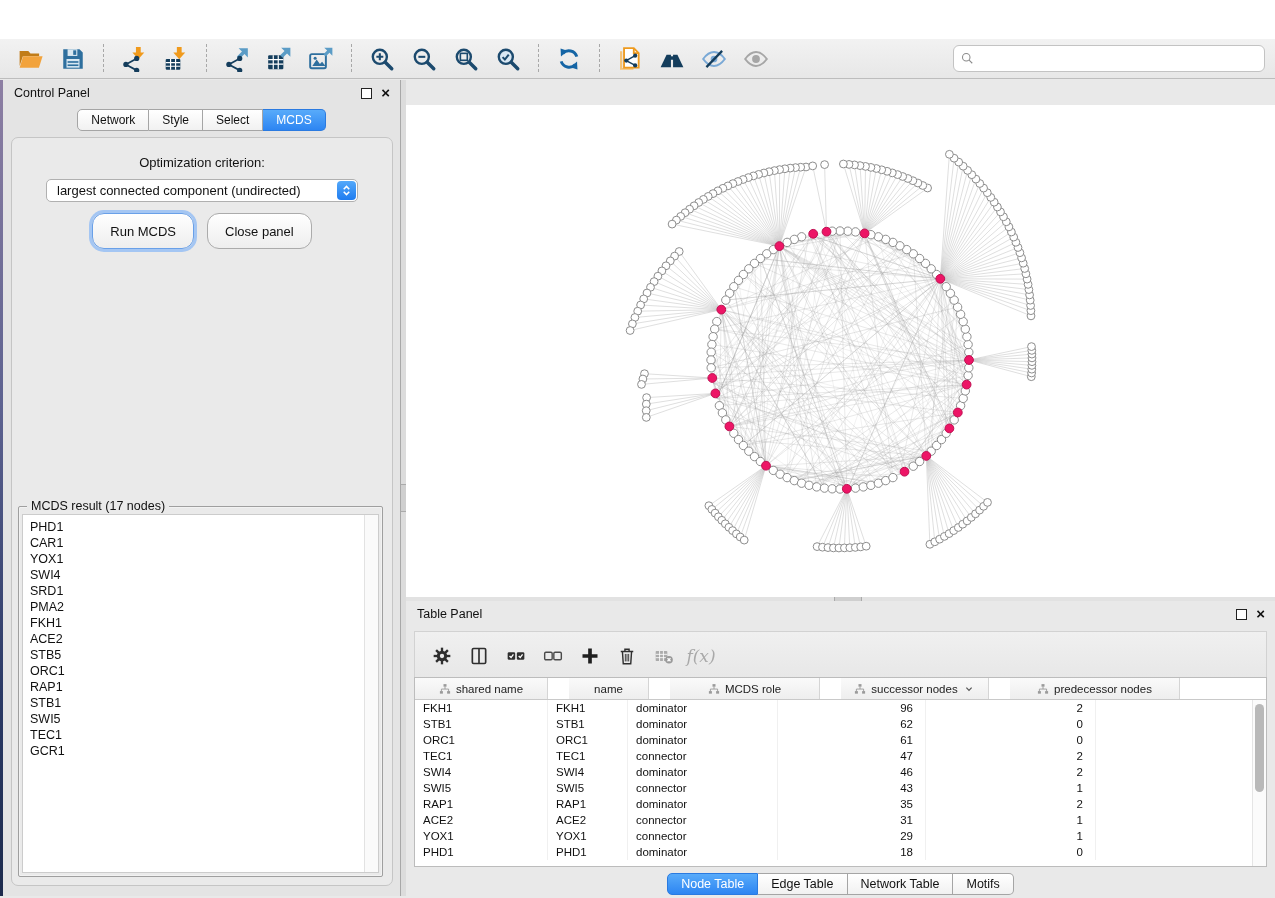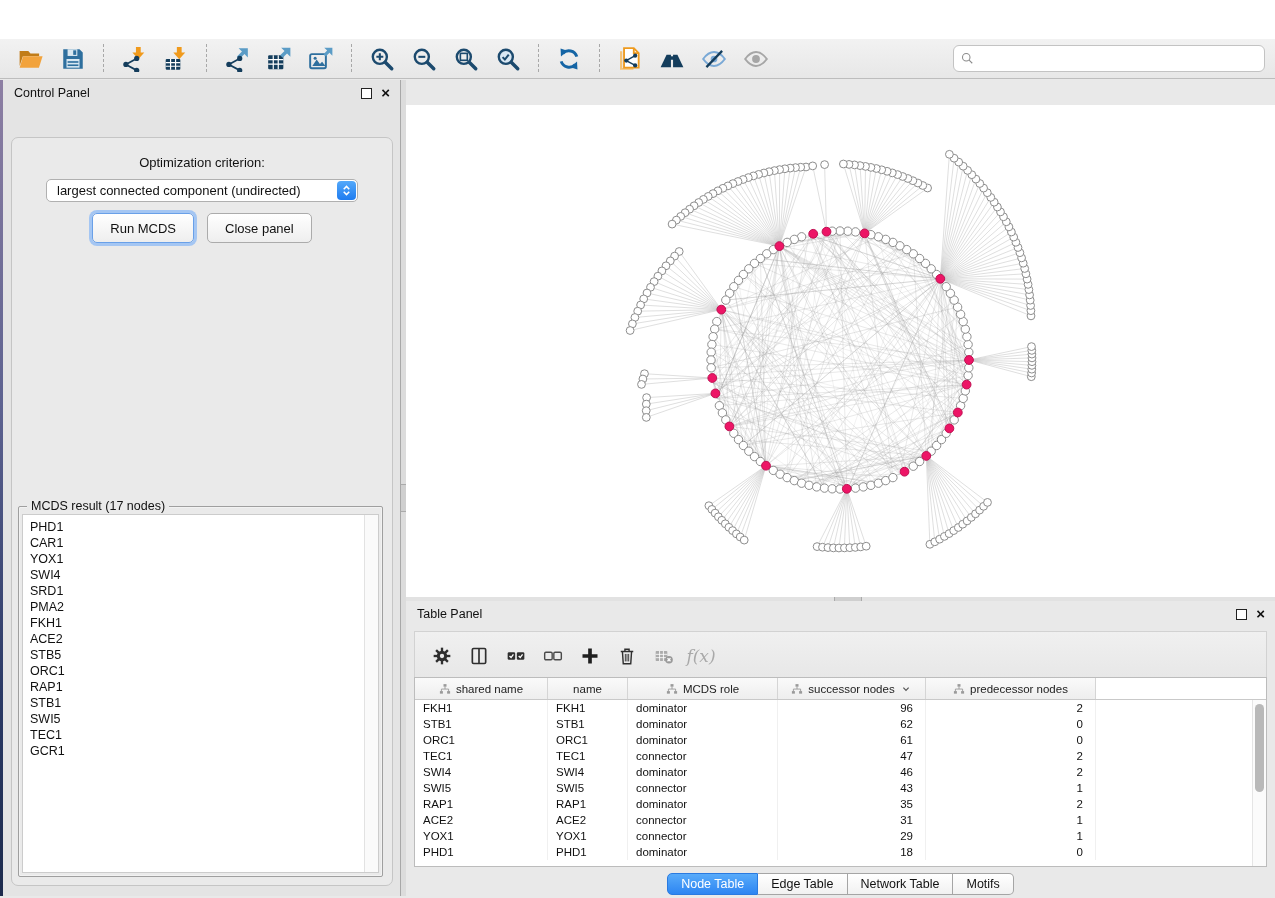--- a/index.html
+++ b/index.html
@@ -45,22 +45,22 @@
   .cp-body{position:absolute;left:8px;right:7px;top:57px;bottom:10px;background:#eaeaea;
     border:1px solid #c5c5c5;border-radius:7px;}
   .opt-label{margin-top:17px;text-align:center;font-size:13px;color:#111;}
   .dropdown{margin:9px auto 0;width:312px;height:23px;background:#fff;border:1px solid #b0b0b0;
     border-radius:5px;display:flex;align-items:center;position:relative;box-sizing:border-box;}
   .dd-val{flex:1;font-size:13px;padding-left:10px;color:#111;white-space:nowrap;}
   .dd-step{width:19px;height:19px;margin-right:1px;border-radius:4px;
     background:linear-gradient(#54a9fa,#1f7cf0);display:flex;align-items:center;justify-content:center;}
   .dd-step svg{width:13px;height:13px;}
   .btnrow{display:flex;justify-content:center;gap:13px;margin-top:11px;}
-  .btn{height:30px;padding:0 17px;font-size:13px;color:#111;background:linear-gradient(#ffffff,#eeeeee);
-    border:1px solid #ababab;border-radius:5px;}
+  .btn{height:36px;padding:0 17px;font-size:13px;color:#111;background:linear-gradient(#ffffff,#eeeeee);
+    border:1px solid #ababab;border-radius:12px;}
   .btn.focus{box-shadow:0 0 0 3px rgba(105,168,250,.55);border-color:#69a0e8;}
   .groupbox{position:absolute;left:6px;right:9px;top:368px;bottom:8px;
     border:1px solid #9f9f9f;border-radius:2px;box-shadow:inset 0 0 0 1px #f2f2f2;}
   .gb-legend{position:absolute;top:-8px;left:8px;background:#eaeaea;padding:0 4px;font-size:12.5px;color:#111;}
   .gb-list{position:absolute;left:3px;right:3px;top:7px;bottom:3px;background:#fff;
     border:1px solid #cccccc;overflow:hidden;font-size:12.5px;line-height:16px;color:#111;
     padding:4px 0 0 7px;box-sizing:border-box;}
   .gb-scroll{position:absolute;right:4px;top:8px;bottom:4px;width:13px;background:#fafafa;border-left:1px solid #e2e2e2;}
 
   
@@ -87,21 +87,21 @@
   .tablepanel{position:absolute;left:406px;top:562px;width:869px;height:295px;background:#e9e9e9;}
   .tp-toolbar{position:absolute;left:8px;right:8px;top:30px;height:49px;box-sizing:border-box;
     background:linear-gradient(#f0f0f0,#e7e7e7);border:1px solid #d2d2d2;
     display:flex;align-items:center;padding:16px 12px;gap:7px;}
   .tpbtn{width:30px;height:30px;border:none;background:transparent;padding:0;margin:0;
     display:flex;align-items:center;justify-content:center;}
   .tpbtn svg{width:20px;height:20px;display:block;}
   .fx-txt{font-family:"DejaVu Serif","Liberation Serif",serif;font-style:italic;font-size:17px;color:#a9a9a9;}
   .tp-table{position:absolute;left:8px;right:8px;top:76px;bottom:29px;background:#fff;
     border:1px solid #bcbcbc;overflow:hidden;}
-  .tp-thead{display:flex;height:21px;border-bottom:1px solid #c9c9c9;}
+  .tp-thead{display:flex;height:21px;border-bottom:1px solid #c9c9c9;gap:21px;}
   .th{box-sizing:border-box;display:flex;align-items:center;justify-content:center;gap:5px;
     background:linear-gradient(#fafafa,#eeeeee);border-right:1px solid #d5d5d5;
     font-size:11.5px;color:#222;overflow:hidden;white-space:nowrap;}
   .th svg{width:12px;height:12px;flex:0 0 auto;}
   .th-fill{flex:1;background:#fff;}
   .tp-rows{position:absolute;left:0;right:14px;top:22px;bottom:0;overflow:hidden;}
   .tr{display:flex;height:16px;line-height:16px;}
   .td{box-sizing:border-box;font-size:11.5px;color:#111;overflow:hidden;white-space:nowrap;
     border-right:1px solid #f0f0f0;}
   .td.l{padding-left:8px;text-align:left;}
@@ -315,20 +315,26 @@
     <div class="left-strip"></div>
 
     <div class="cp">
       <div class="phead">
         <span>Control Panel</span>
         <span class="winctl">
           <span class="float-ic"></span>
           <span class="close-ic">×</span>
         </span>
       </div>
+      <div class="cp-tabs" id="cp-tabs">
+          <div class="seg">Network</div>
+          <div class="seg">Style</div>
+          <div class="seg">Select</div>
+          <div class="seg active">MCDS</div>
+        </div>
       <div class="cp-body">
         <div class="opt-label">Optimization criterion:</div>
         <div class="dropdown">
           <span class="dd-val">largest connected component (undirected)</span>
           <span class="dd-step" id="dd-step-icn">
               <svg viewBox="0 0 16 16" fill="none" stroke="#fff" stroke-width="1.9">
                 <path d="M4.6 6.4L8 3l3.4 3.4M4.6 9.6L8 13l3.4-3.4"></path>
               </svg>
             </span>
         </div>

